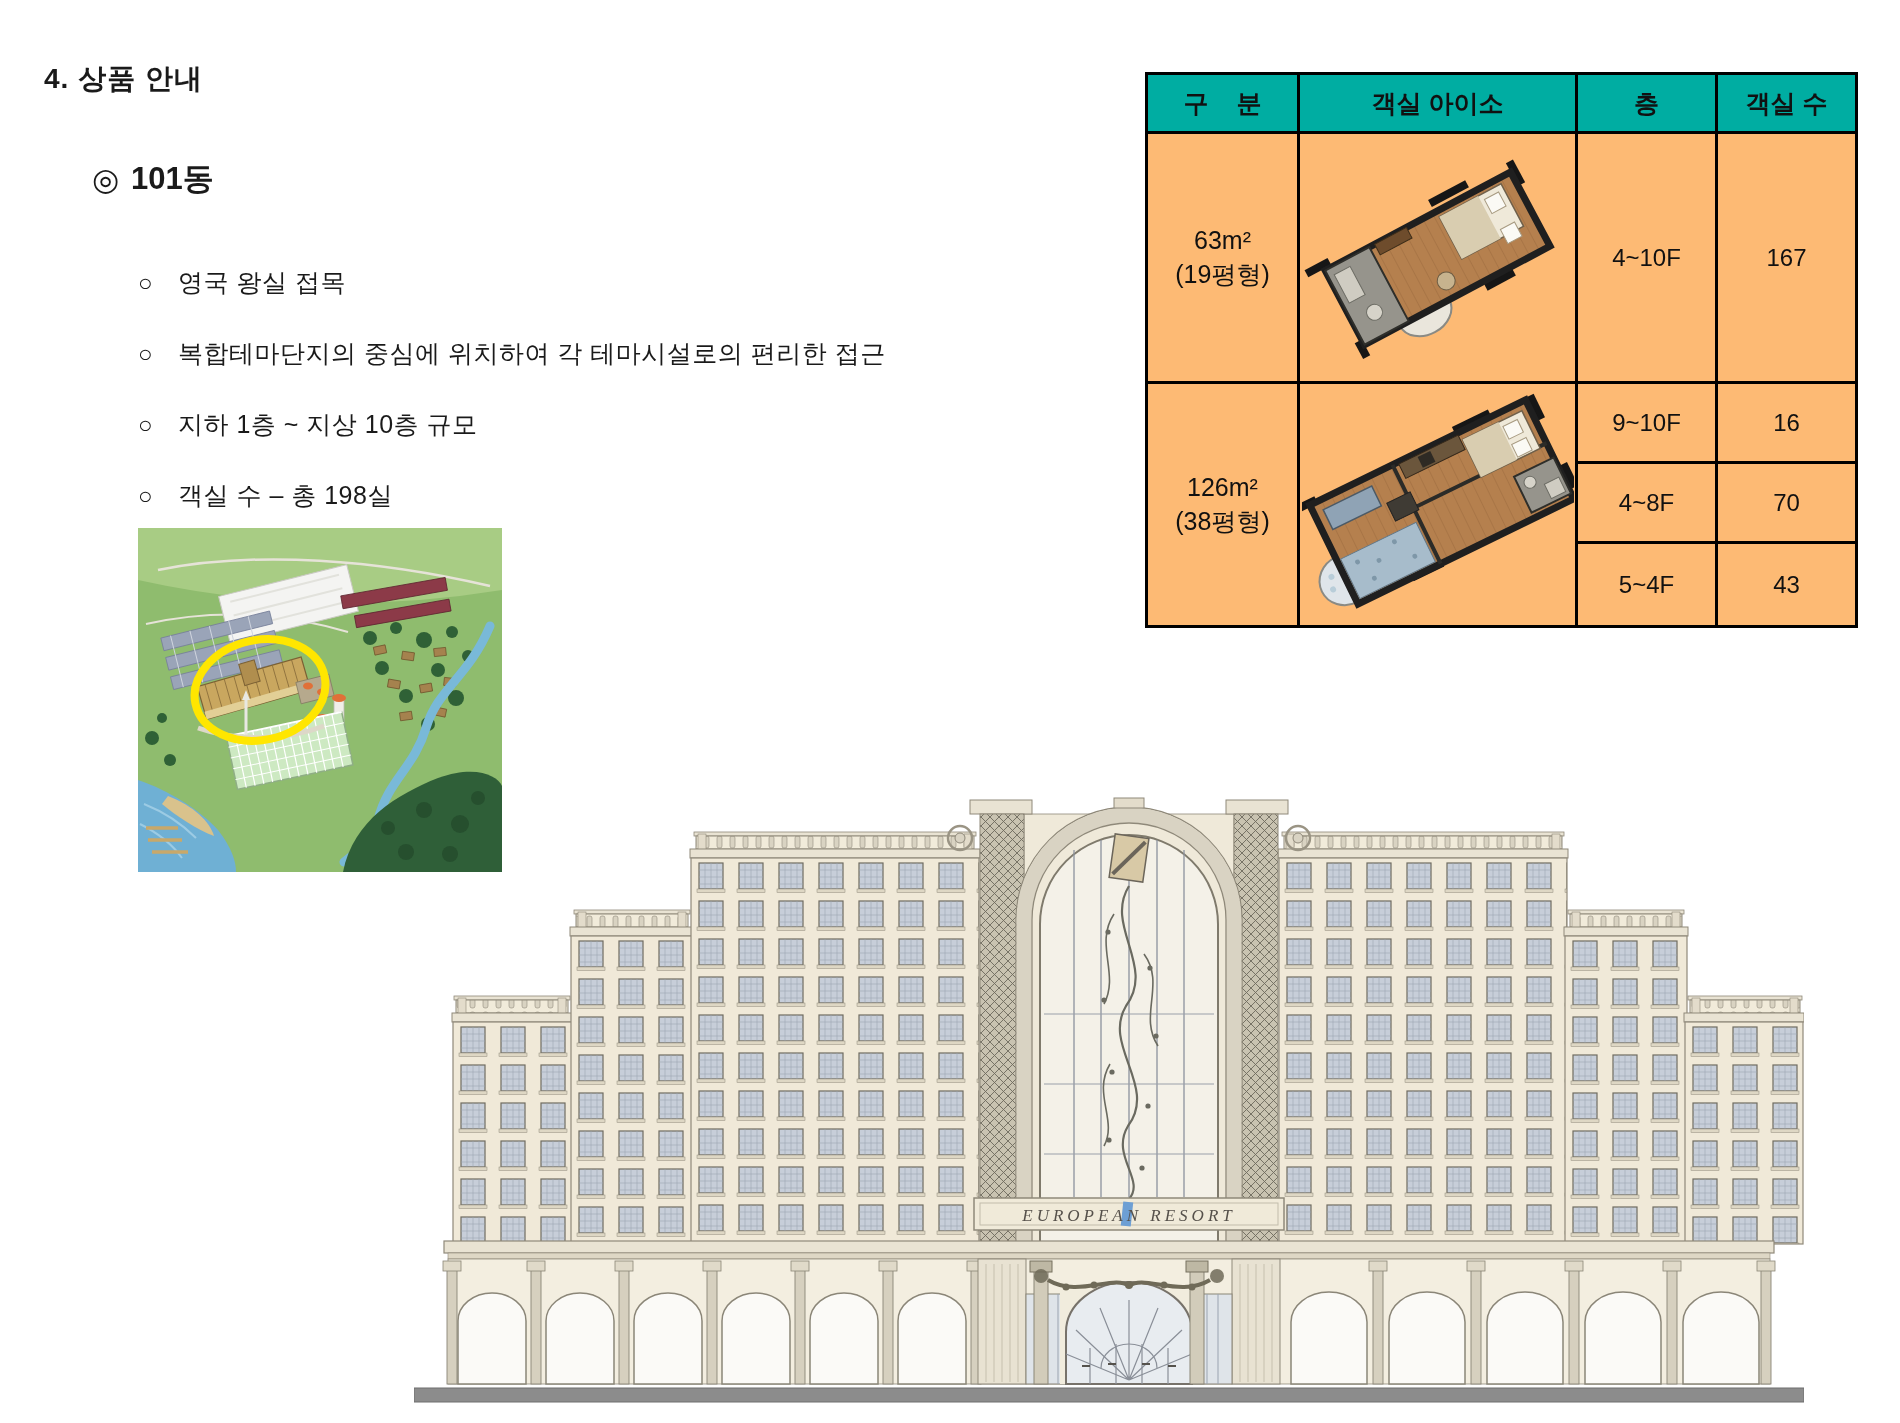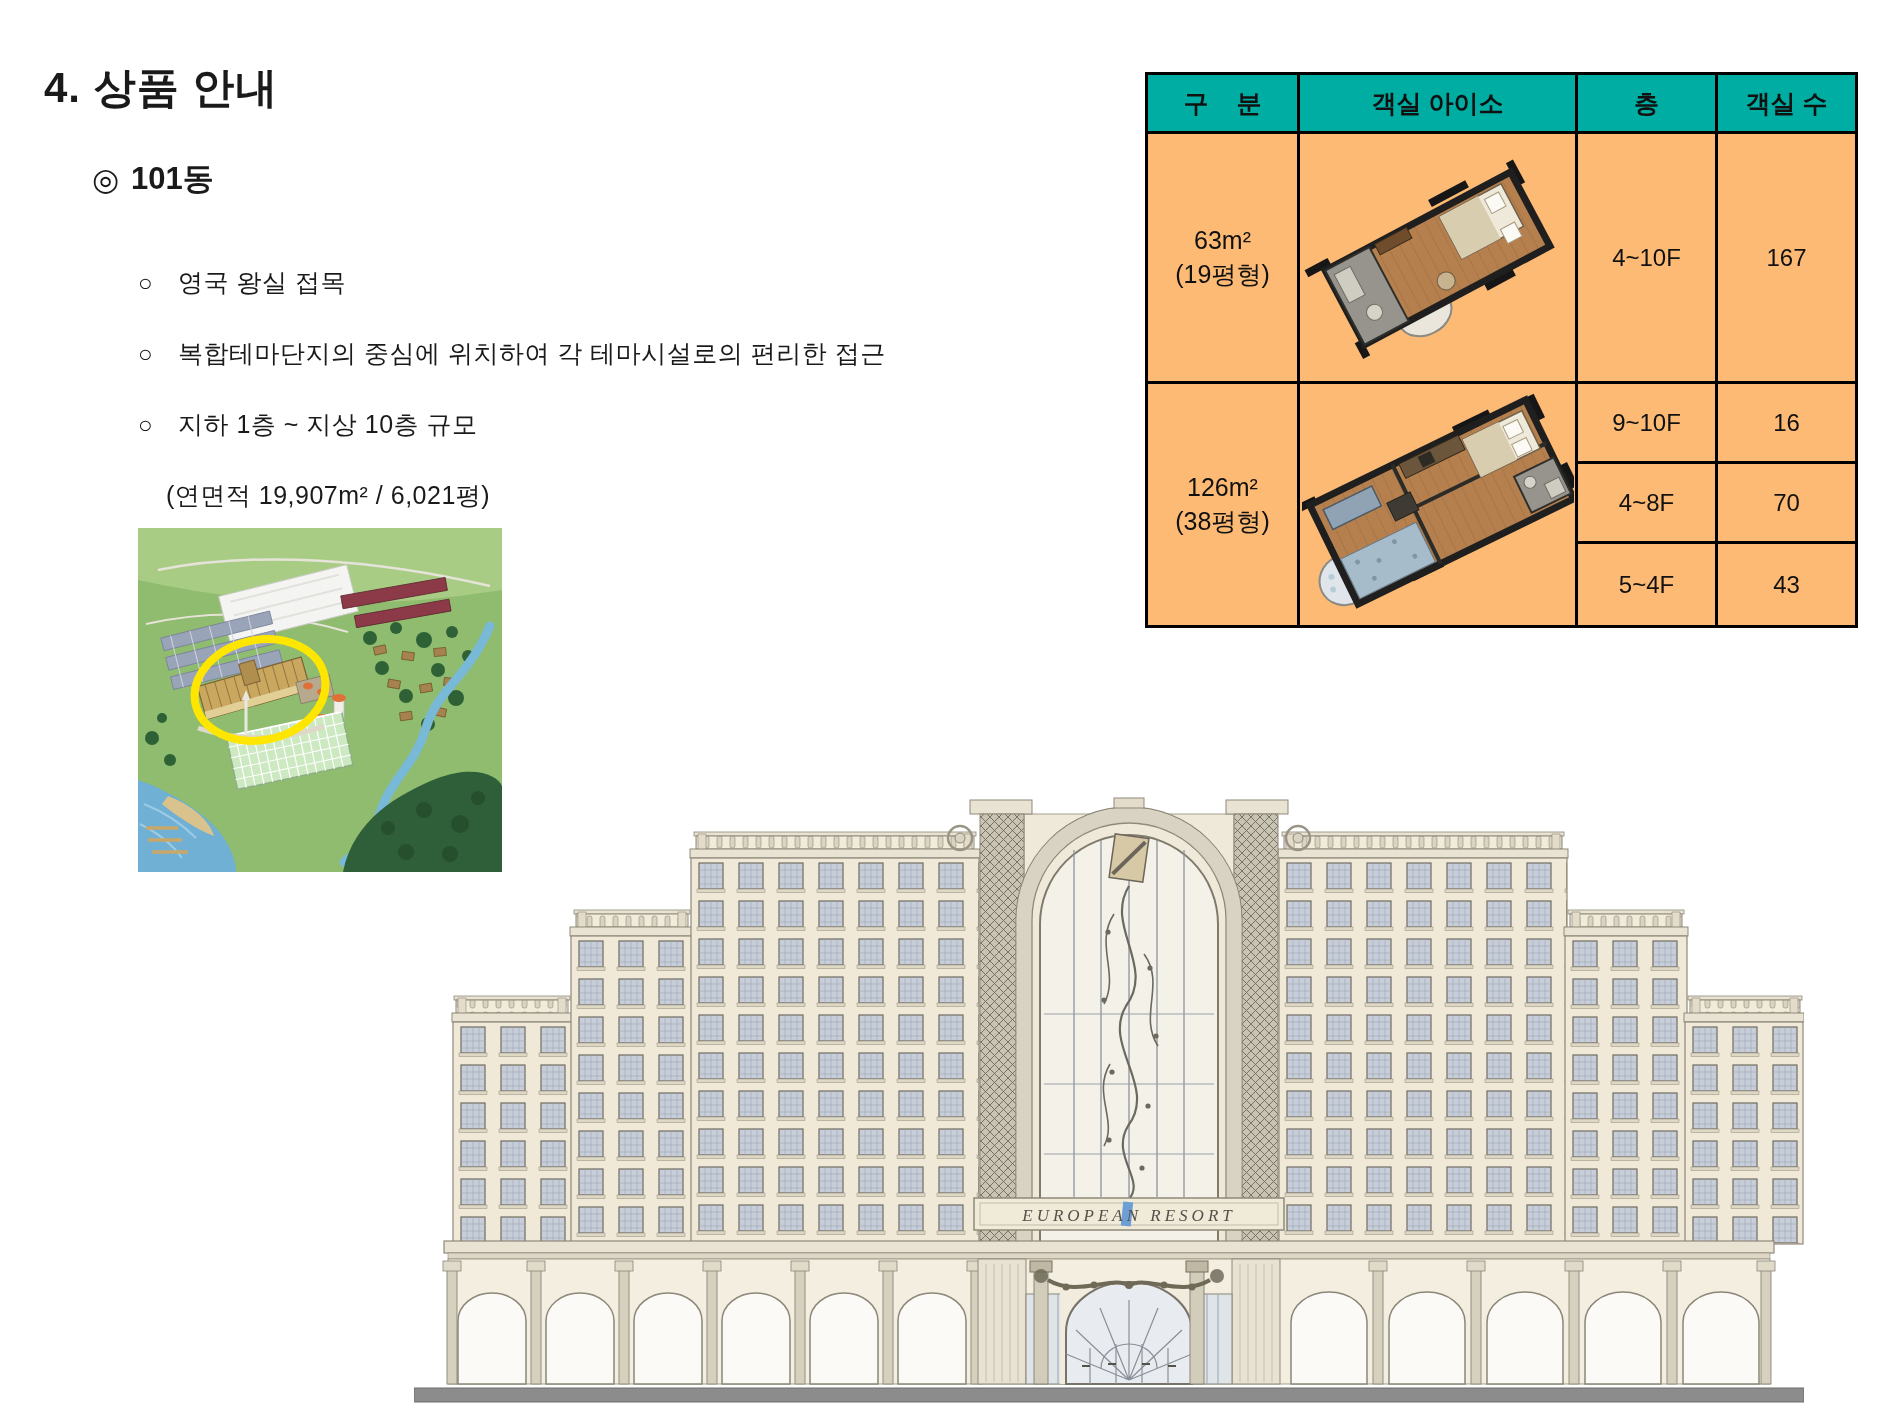--- a/index.html
+++ b/index.html
@@ -1,19 +1,19 @@
 <!DOCTYPE html>
 <html><head>
 <meta charset="utf-8">
 <style>
   html,body{margin:0;padding:0;background:#ffffff;}
   .slide{position:relative;width:1900px;height:1423px;background:#ffffff;overflow:hidden;
          font-family:"Liberation Sans","DejaVu Sans",sans-serif;color:#1a1a1a;}
 
-  .page-title{position:absolute;left:44px;top:60px;font-size:42px;font-weight:bold;letter-spacing:1px;}
+  .page-title{position:absolute;left:44px;top:60px;font-size:28px;font-weight:bold;letter-spacing:1px;}
   .section-line{position:absolute;left:92px;top:158px;font-size:31px;font-weight:bold;display:flex;gap:12px;align-items:center;}
 
   .bullets{position:absolute;left:138px;top:266px;display:flex;flex-direction:column;gap:38px;
            font-size:25px;letter-spacing:.5px;}
   .bullet{display:flex;gap:14px;white-space:nowrap;align-items:baseline;}
   .bullet .m{display:inline-block;width:26px;font-size:24px;}
   .bullet.indent{padding-left:28px;}
 
   table.room-table{position:absolute;left:1145px;top:72px;border-collapse:collapse;table-layout:fixed;background:#fdba74;}
   .room-table th,.room-table td{border:3px solid #000;text-align:center;vertical-align:middle;padding:0;}
@@ -47,23 +47,20 @@
       <span class="m">○</span>
       <span>영국 왕실 접목</span>
     </div>
     <div class="bullet">
       <span class="m">○</span>
       <span>복합테마단지의 중심에 위치하여 각 테마시설로의 편리한 접근</span>
     </div>
     <div class="bullet">
       <span class="m">○</span>
       <span>지하 1층 ~ 지상 10층 규모</span>
-    </div>
-    <div class="bullet indent">
-      <span>(연면적 19,907m² / 6,021평)</span>
     </div>
     <div class="bullet">
       <span class="m">○</span>
       <span>객실 수 – 총 198실</span>
     </div>
   </div>
 
   <table class="room-table">
     <colgroup>
         <col style="width:152px">

